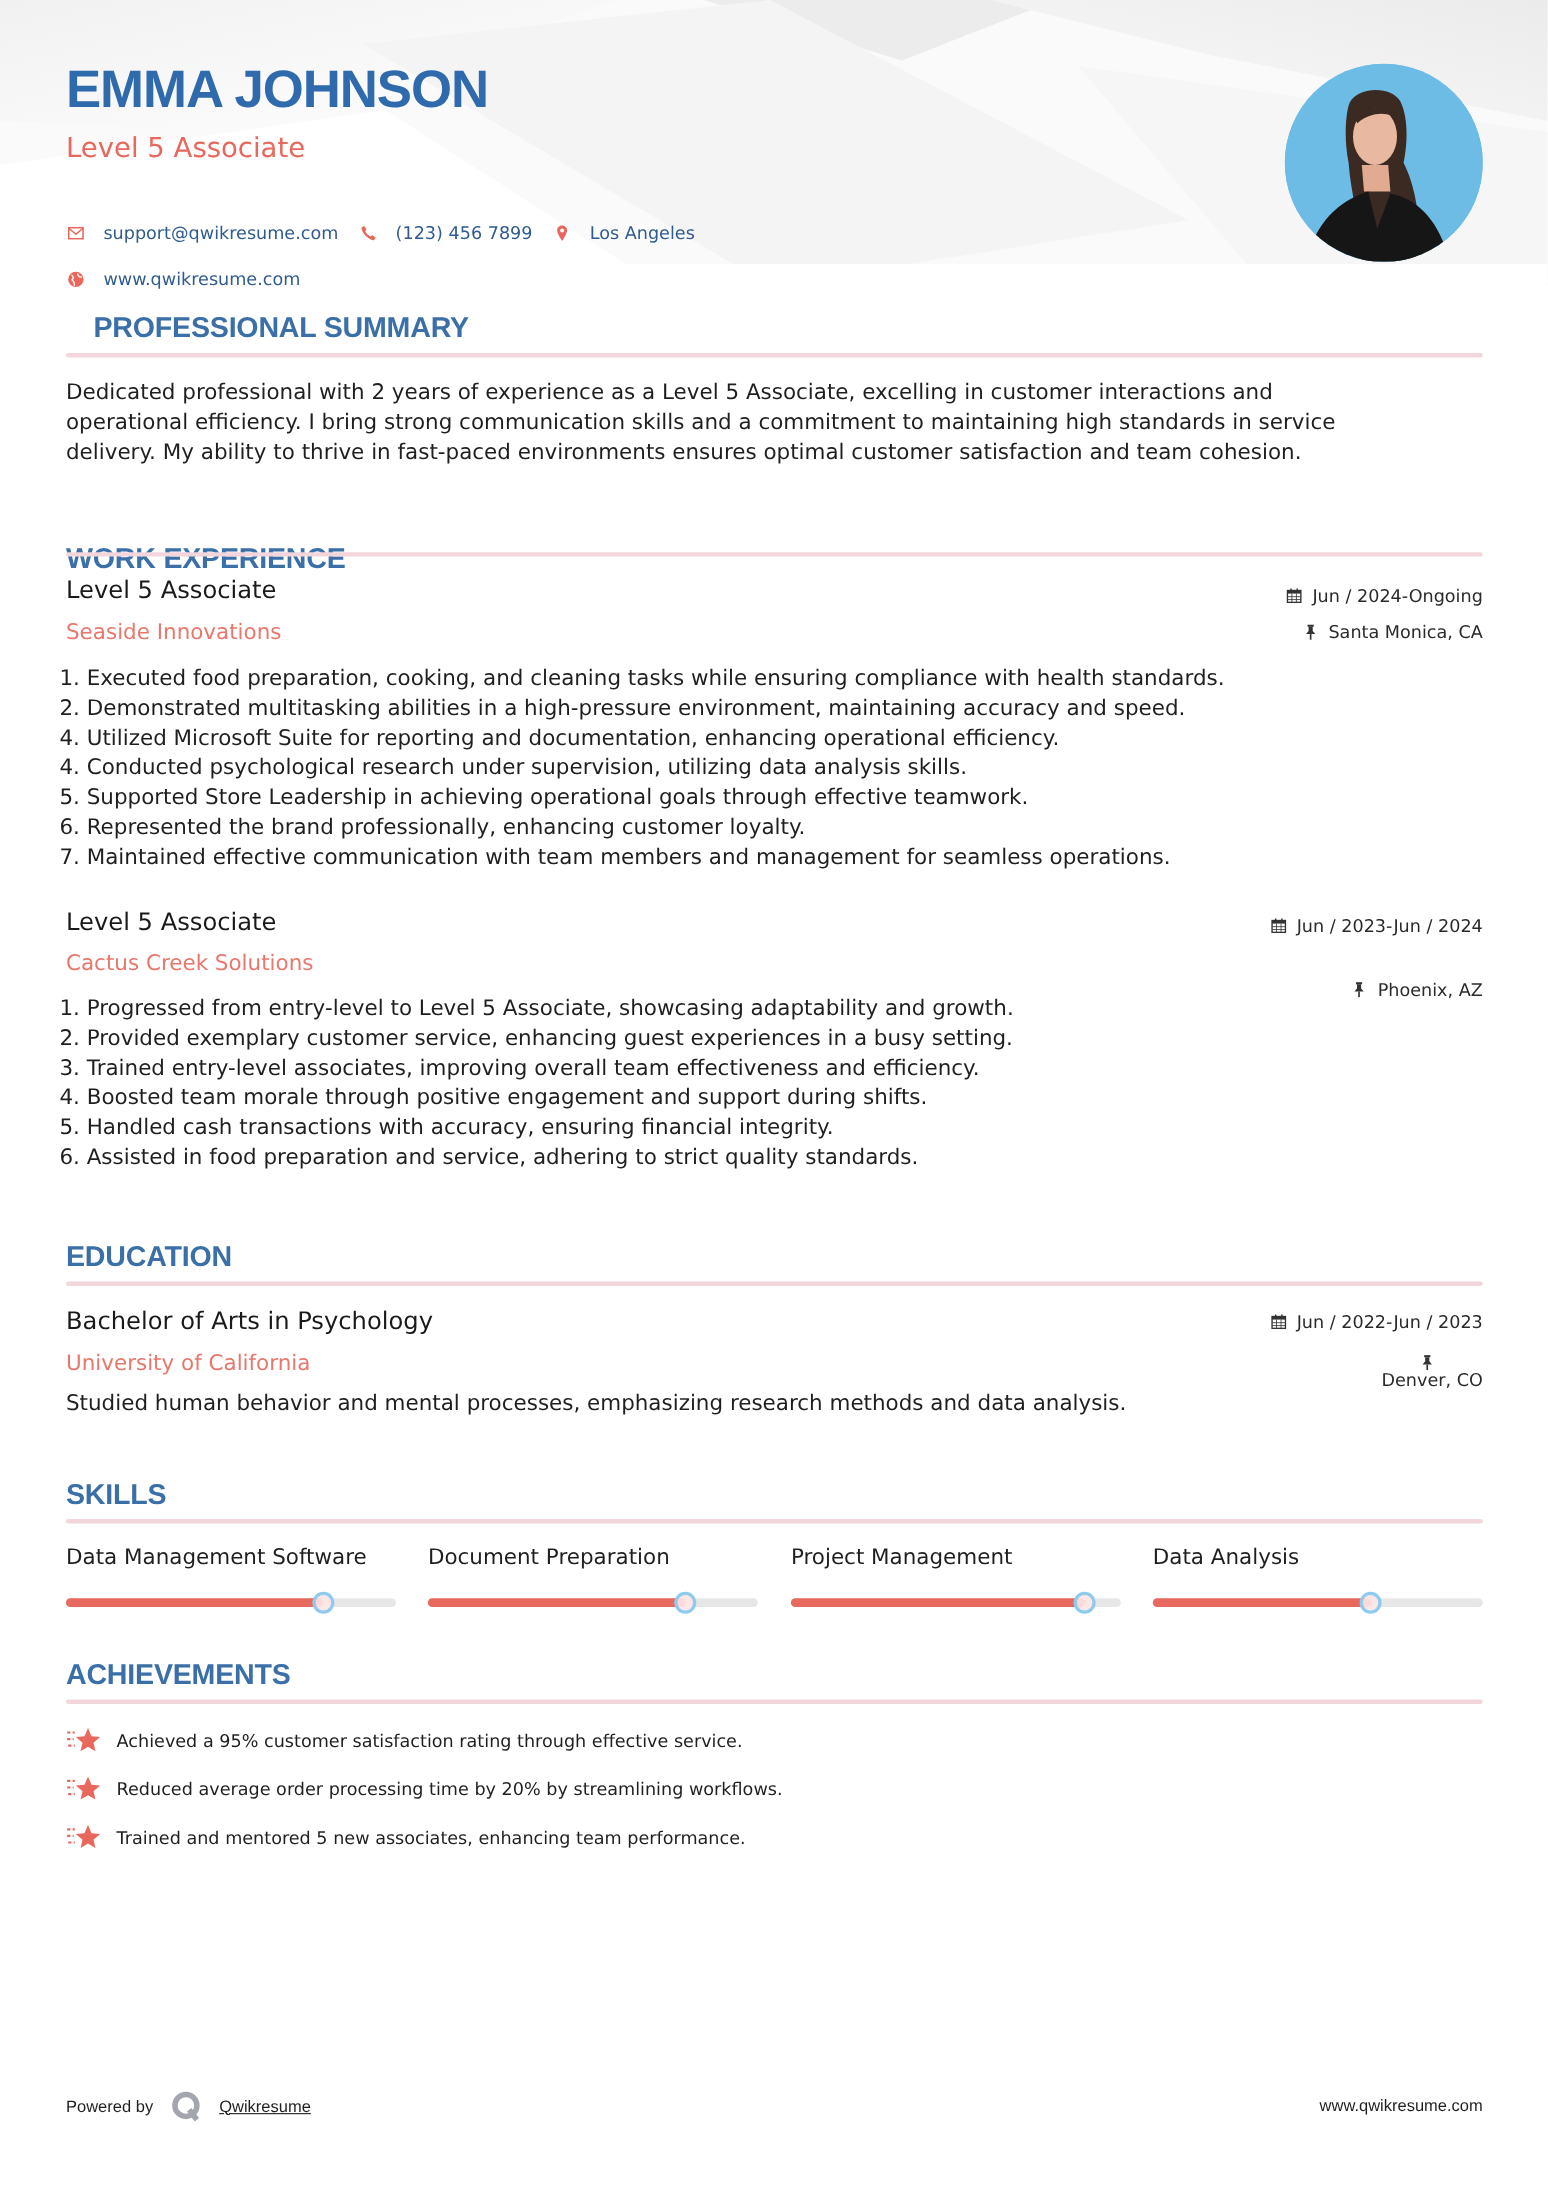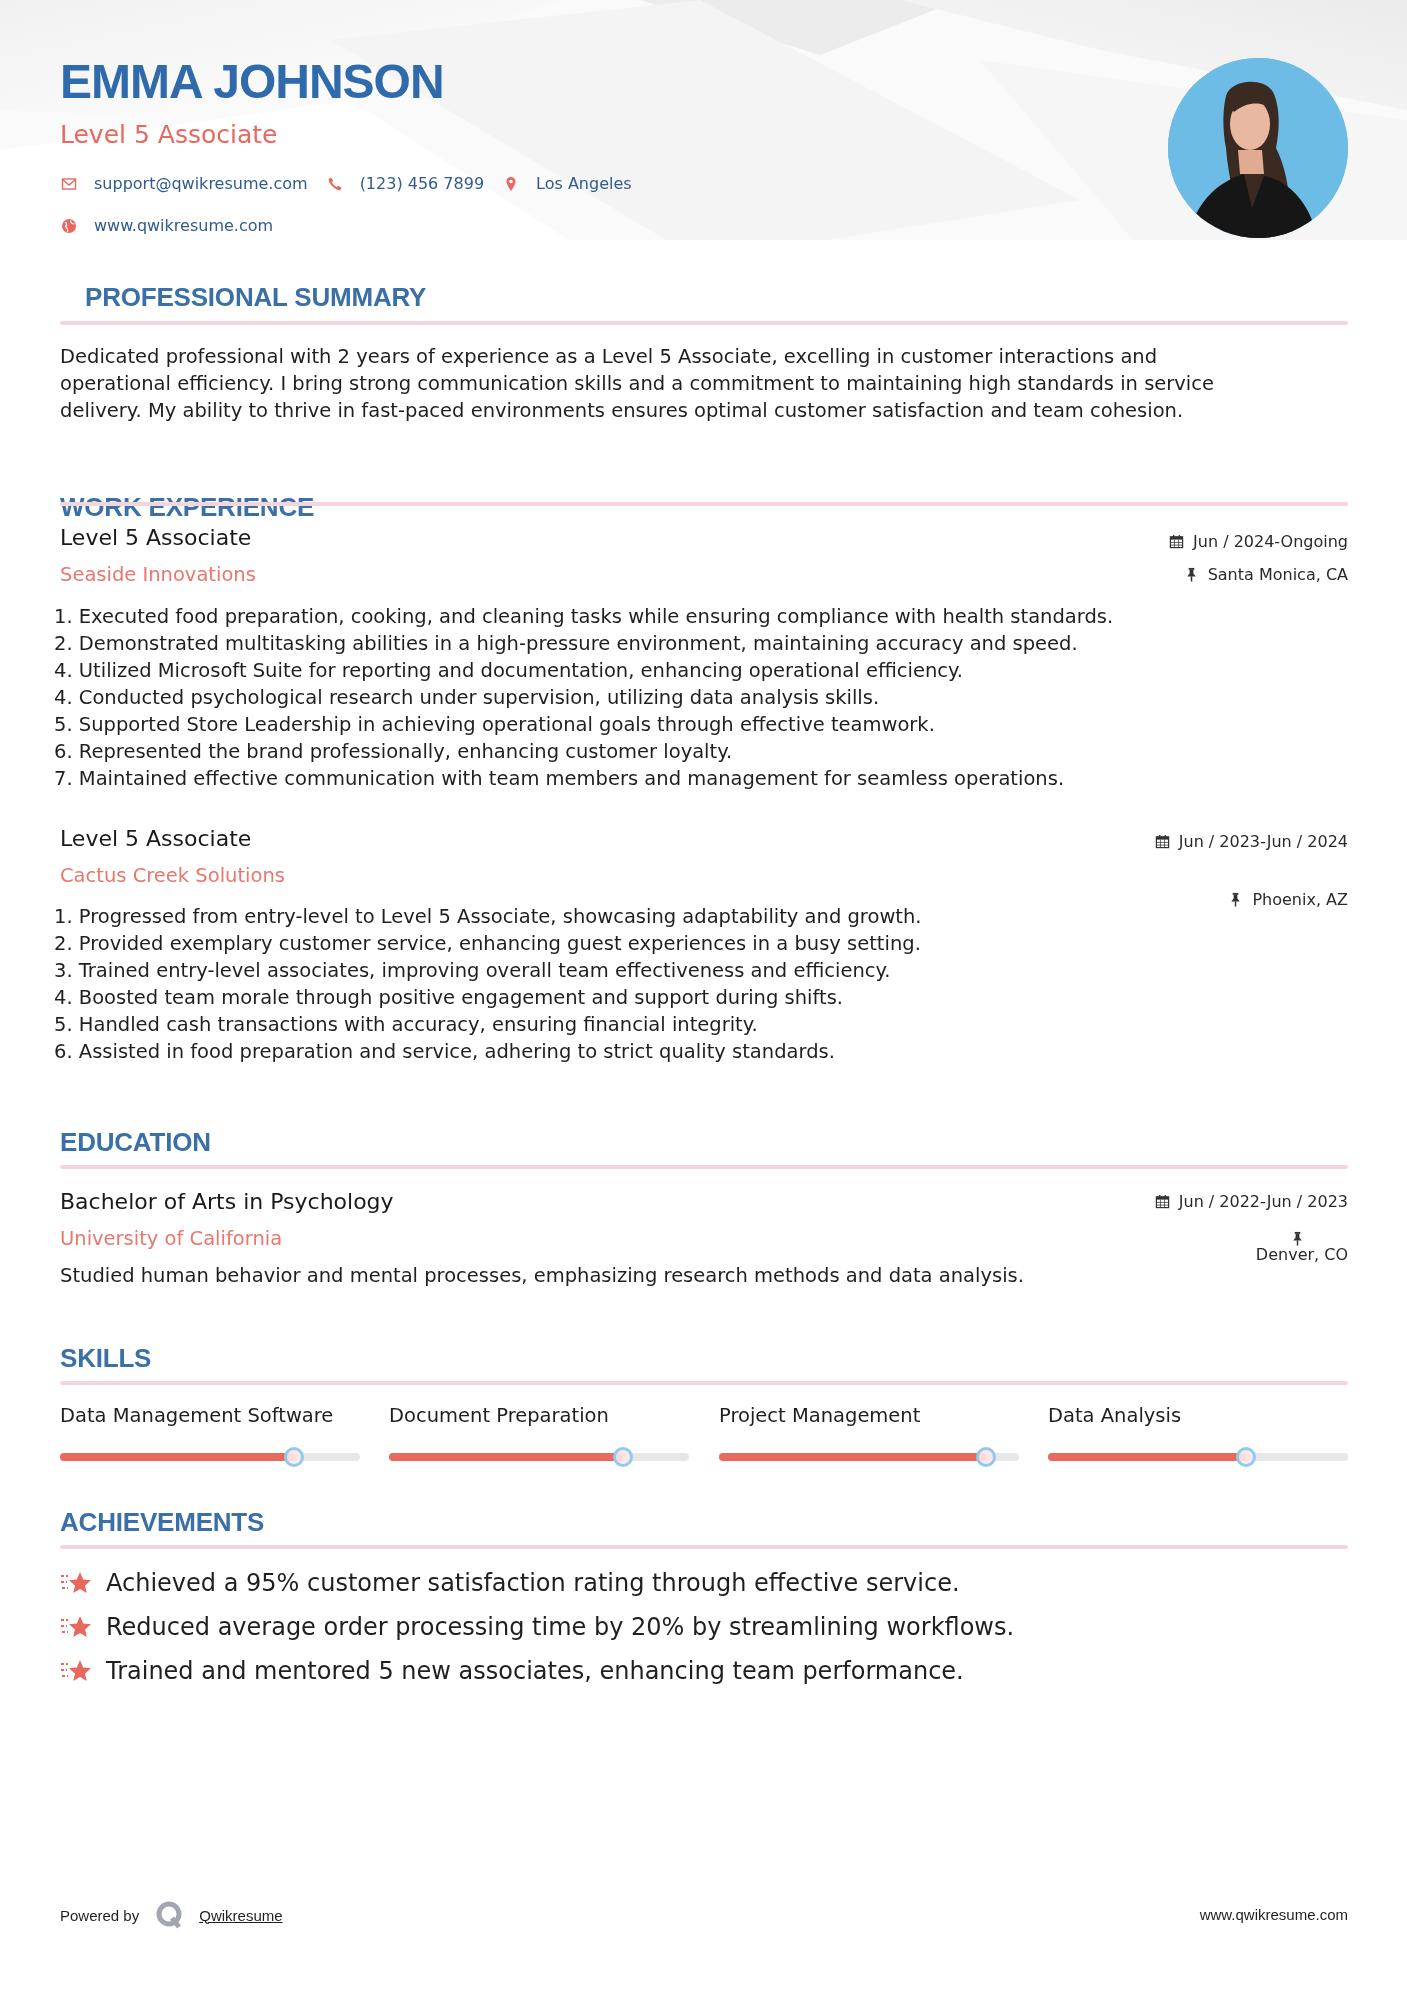--- a/index.html
+++ b/index.html
@@ -7,21 +7,21 @@
   body { position: relative; overflow: hidden; font-family: "DejaVu Sans", sans-serif; color: #1f1f1f; }
 
   .bg-shapes { position: absolute; left: 0; top: 0; width: 1407px; height: 260px; overflow: hidden; z-index: 0; }
   .bg-shapes svg { width: 100%; height: 100%; display: block; }
 
   .page { position: absolute; left: 60px; top: 0; width: 1288px; z-index: 1; }
 
   
   .name { position: absolute; left: 0; top: 58px; font-family: "Liberation Sans", sans-serif; font-weight: 700; font-size: 48px; letter-spacing: -1px; color: #2f6aac; line-height: 1; }
   .title { position: absolute; left: 0; top: 121px; font-size: 25px; color: #e8685e; line-height: 1.1; }
-  .contact-row { position: absolute; left: 0; display: flex; align-items: center; font-size: 16px; color: #2f5b8e; }
+  .contact-row { position: absolute; left: 0; display: flex; align-items: center; font-size: 16px; color: #2f5b8e; margin-top: 28px; }
   .contact-row.r1 { top: 174px; }
   .contact-row.r2 { top: 216px; }
   .contact-item { display: flex; align-items: center; margin-right: 18px; }
   .contact-item .ic { width: 18px; height: 18px; margin-right: 16px; display: inline-flex; align-items: center; justify-content: center; }
   .contact-item .ic svg { width: 16px; height: 16px; }
 
   .photo { position: absolute; left: 1108px; top: 58px; width: 180px; height: 180px; border-radius: 50%; background: #6cbce6; overflow: hidden; }
   .photo svg { width: 100%; height: 100%; display: block; }
 
   
@@ -40,21 +40,21 @@
   .bullets li { white-space: nowrap; }
 
   
   .skill { position: absolute; width: 300px; }
   .skill .lbl { font-size: 19.5px; color: #1f1f1f; line-height: 1; white-space: nowrap; }
   .skill .track { position: absolute; left: 0; top: 47px; width: 300px; height: 8px; background: #e7e7e7; border-radius: 4px; }
   .skill .fill { position: absolute; left: 0; top: 0; height: 8px; background: #e86a5f; border-radius: 4px; }
   .skill .knob { position: absolute; top: -6px; width: 20px; height: 20px; margin-left: -10px; border-radius: 50%; border: 3px solid #8fcbee; background: rgba(255,230,230,0.9); }
 
   
-  .ach { position: absolute; left: 0; display: flex; align-items: center; font-size: 24px; color: #1f1f1f; }
+  .ach { position: absolute; left: 0; display: flex; align-items: center; font-size: 16px; color: #1f1f1f; }
   .ach .ic { width: 34px; height: 26px; margin-right: 12px; display: inline-flex; }
   .ach .ic svg { width: 34px; height: 26px; }
 
   
   .footer-left { position: absolute; left: 0; top: 1900px; display: flex; align-items: center; font-family: "Liberation Sans", sans-serif; font-size: 15px; color: #1f1f1f; }
   .footer-left .q { width: 30px; height: 30px; margin: 0 14px 0 16px; }
   .footer-left a { color: #1f1f1f; text-decoration: underline; }
   .footer-right { position: absolute; right: 0; top: 1906px; font-family: "Liberation Sans", sans-serif; font-size: 15px; color: #1f1f1f; }
 </style>
 </head>

